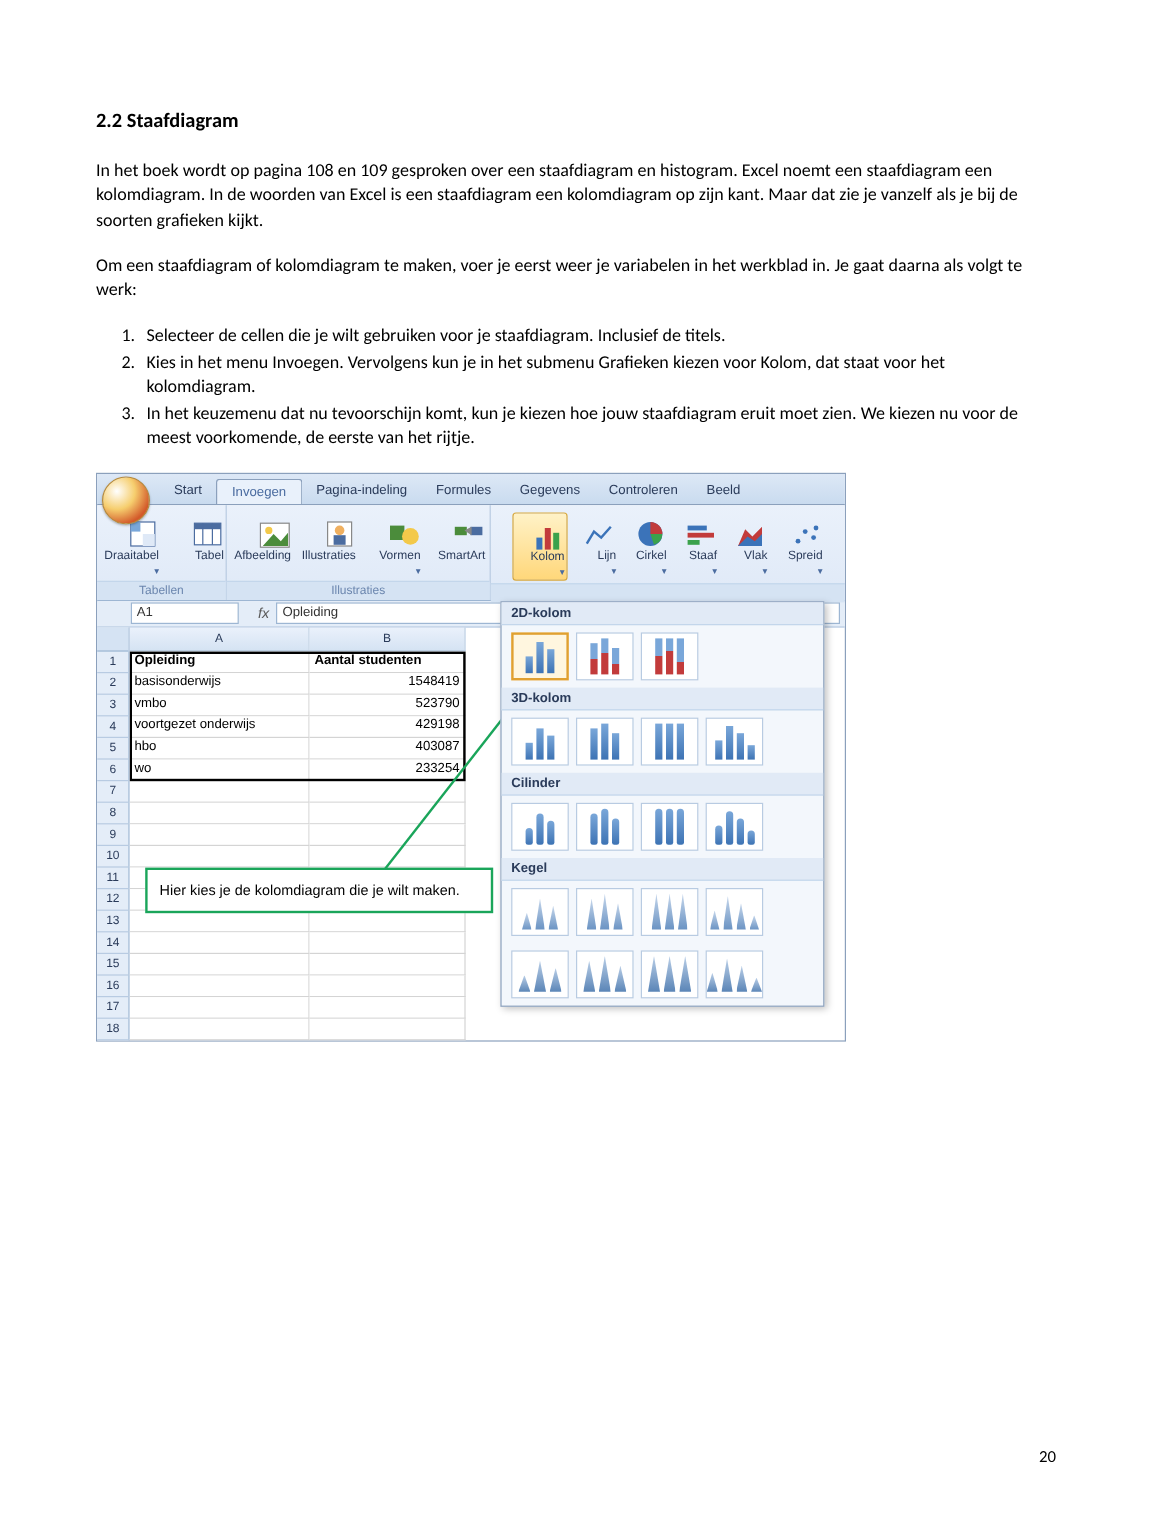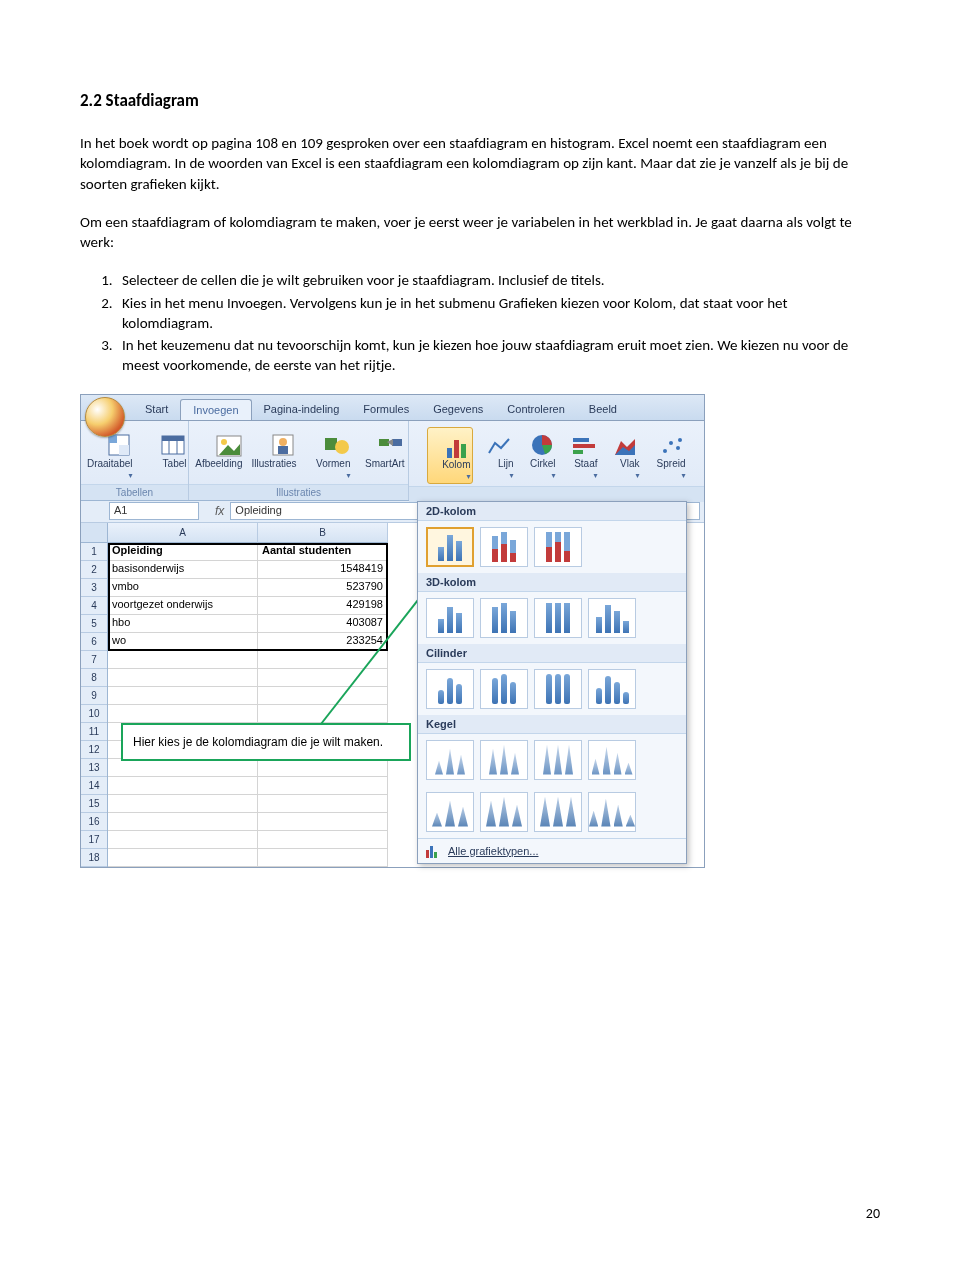--- a/index.html
+++ b/index.html
@@ -568,28 +568,20 @@
             <span class="b" style="height:30px"></span>
             <span class="b" style="height:30px"></span>
             <span class="b" style="height:30px"></span>
           </div>
         <div class="thumb pyr">
             <span class="b" style="height:16px"></span>
             <span class="b" style="height:28px"></span>
             <span class="b" style="height:22px"></span>
             <span class="b" style="height:12px"></span>
           </div>
-      </div>
-      <div class="sub-footer">
-        <div class="fi">
-            <span style="height:8px"></span>
-            <span style="height:12px"></span>
-            <span style="height:6px"></span>
-          </div>
-        <span class="link">Alle grafiektypen...</span>
       </div>
     </div>
 
     <div class="fxrow">
       <div class="namebox">A1</div>
       <span class="fxlabel">fx</span>
       <div class="fxbar">Opleiding</div>
     </div>
 
     <div class="sheet">

